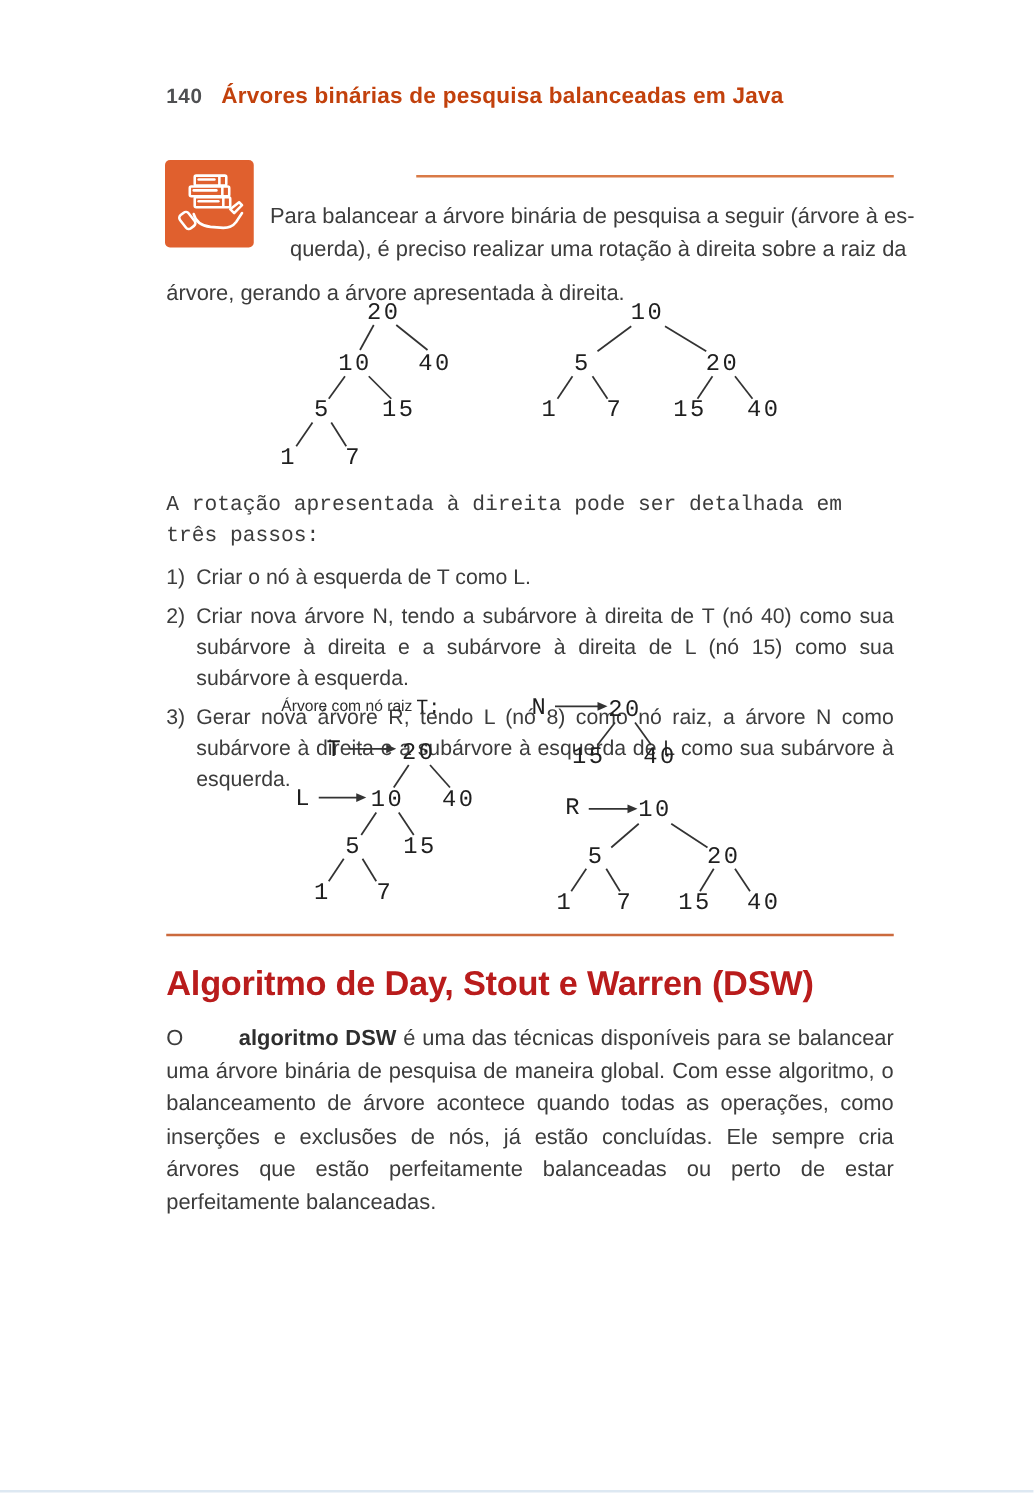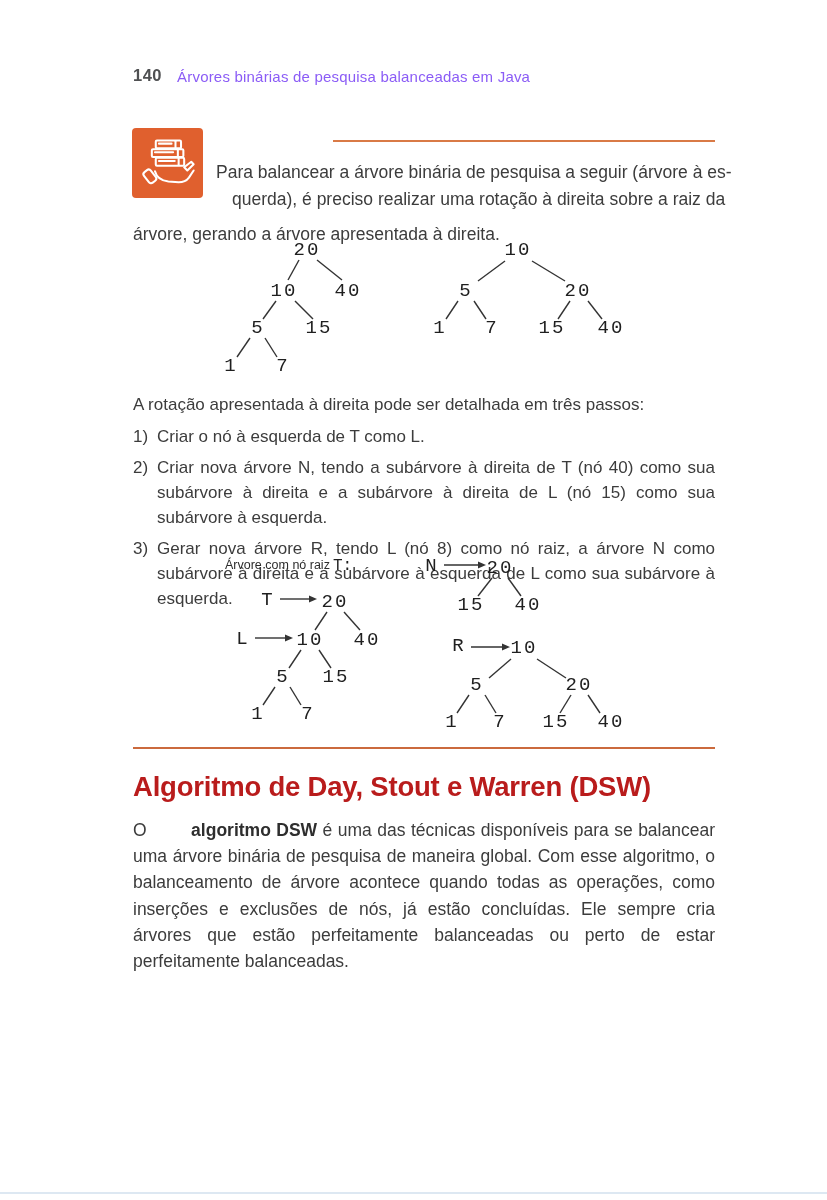--- a/index.html
+++ b/index.html
@@ -8,42 +8,42 @@
     width:827px;height:1200px;
     background:#ffffff;
     font-family:"Liberation Sans",sans-serif;
     color:#3c3c3c;
     overflow:hidden;
   }
   .abs{position:absolute;}
   
   .hdr{top:66px;left:133px;display:flex;align-items:flex-end;gap:15px;}
   .hdr-num{font-size:16.5px;font-weight:bold;color:#4f5052;letter-spacing:.5px;}
-  .hdr-title{font-size:15px;color:#8b5cf6;letter-spacing:.2px;}
+  .hdr-title{font-size:18px;color:#c2410c;letter-spacing:.2px;font-weight:bold;}
   
   .ex-icon{top:128px;left:132px;width:71px;height:70px;background:#e0602e;border-radius:4px;
            display:flex;align-items:center;justify-content:center;}
   .ex-title{top:119px;left:213px;font-size:30px;font-weight:bold;font-style:italic;color:#e4542b;}
   .ex-rule{top:140px;left:333px;width:382px;height:2px;background:#d97a46;}
   .ex-line{font-size:17.5px;line-height:26px;color:#3c3c3c;white-space:nowrap;}
   .ex-l1{top:159px;left:216px;}
   .ex-l2{top:186px;left:232px;}
   .ex-l3{top:221px;left:133px;}
   
   .figure{left:133px;}
   .fig1{top:232px;}
   .fig2{top:552px;}
   svg .node{font-family:"Liberation Mono",monospace;font-size:19px;letter-spacing:2px;fill:#1f1f1f;text-anchor:middle;}
   svg .cap{font-family:"Liberation Sans",sans-serif;font-size:12.5px;fill:#2c2c2c;text-anchor:start;}
   svg .capm{font-family:"Liberation Mono",monospace;font-size:16px;fill:#1f1f1f;text-anchor:start;}
   svg line.edge,svg line.arrow{stroke:#333333;stroke-width:1.4;}
   svg polygon.head{fill:#333333;}
   
   .rot{top:392px;left:133px;width:582px;font-size:17px;line-height:25px;color:#3c3c3c;}
-  .rot-intro{margin:0 0 7px 0;}
+  .rot-intro{margin:0 0 7px 0;font-family:Liberation Mono, monospace;}
   .rot-step{display:flex;margin:0 0 6px 0;}
   .rot-num{flex:0 0 24px;}
   .rot-text{flex:1;text-align:justify;}
   
   .sec-rule{top:747px;left:133px;width:582px;height:2px;background:#cb6a3d;}
   .dsw-h{top:771px;left:133px;font-size:27.5px;font-weight:bold;color:#b91c1c;letter-spacing:-.2px;}
   .dsw-p{top:817px;left:133px;width:582px;font-size:17.5px;line-height:26.2px;color:#3c3c3c;text-align:justify;}
   .dsw-p b{color:#2e2e2e;margin-left:39px;}
   
   .bottom-line{top:1192px;left:0;width:827px;height:2px;background:#dde8f2;}

